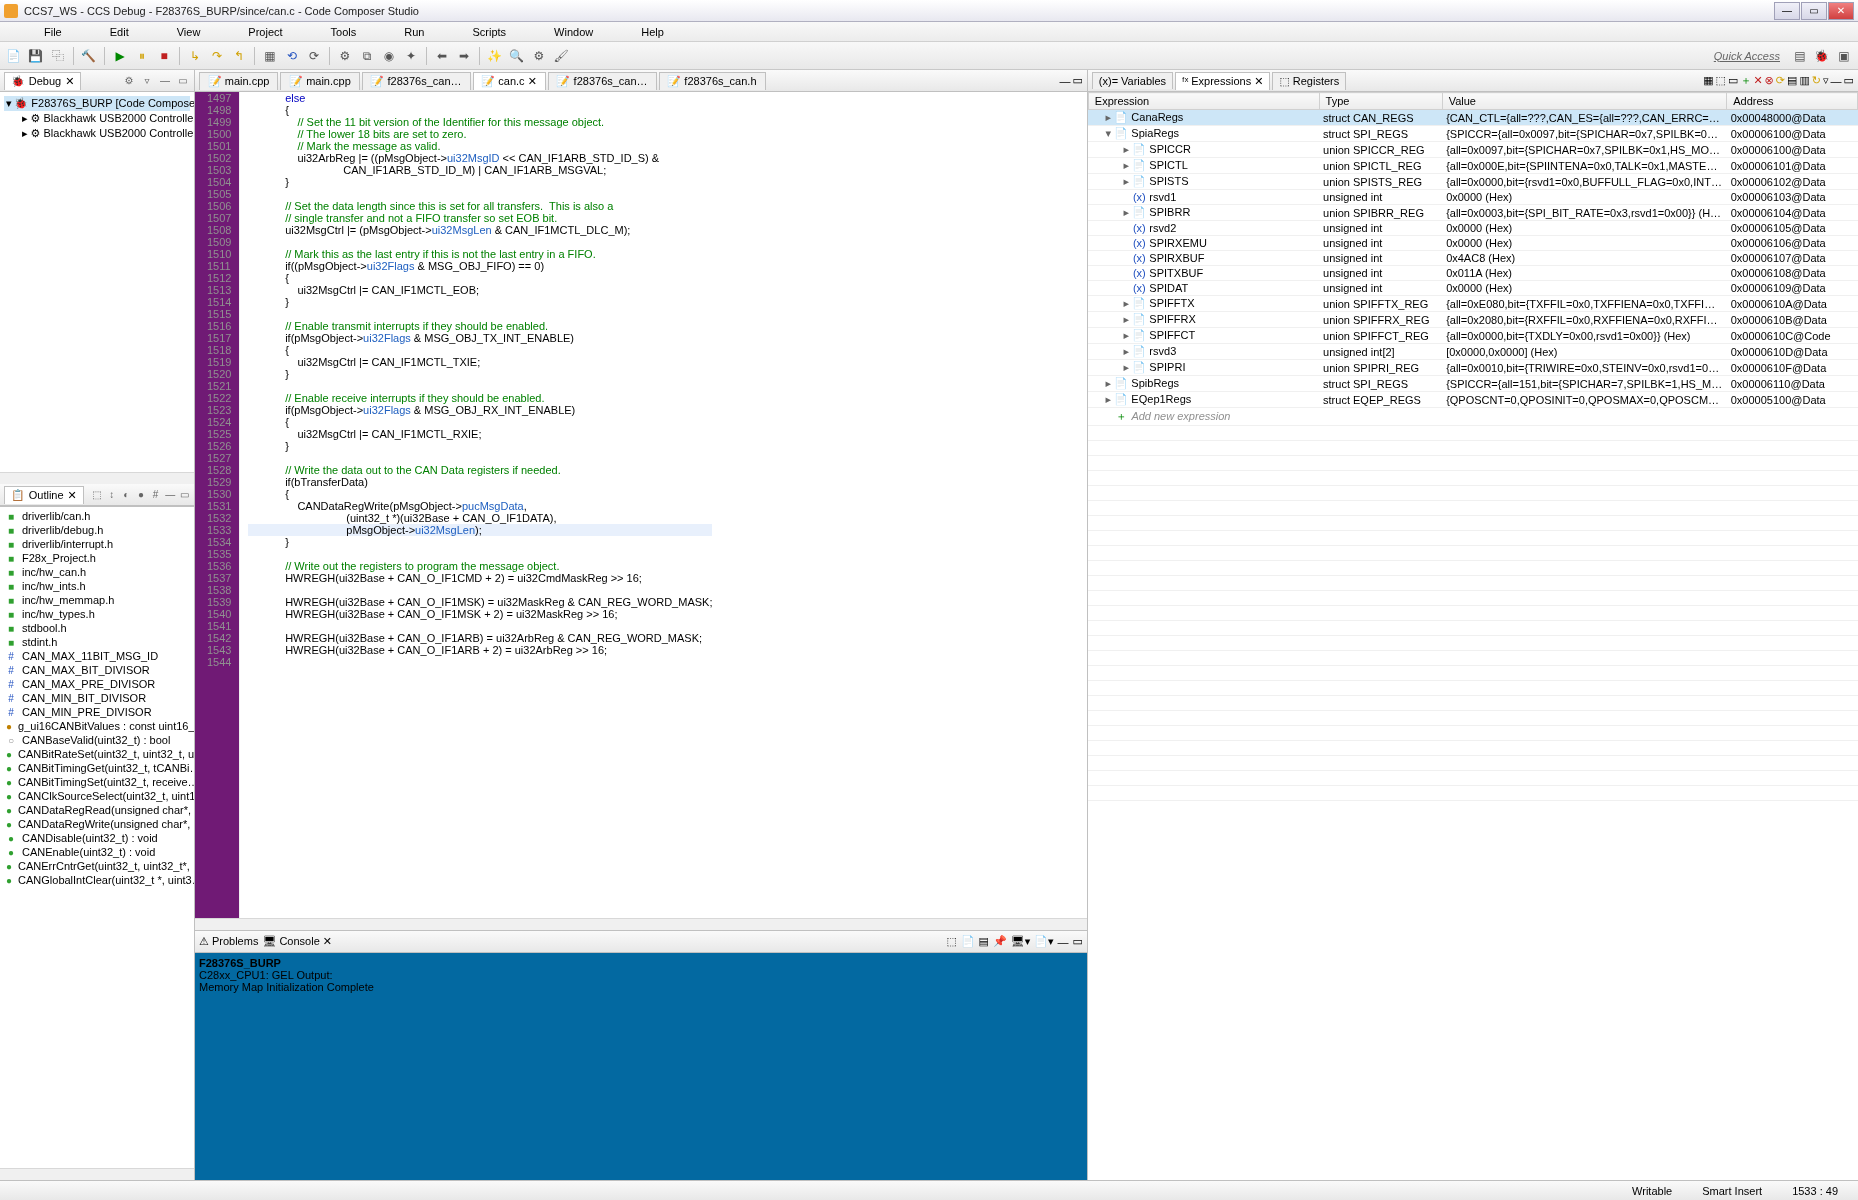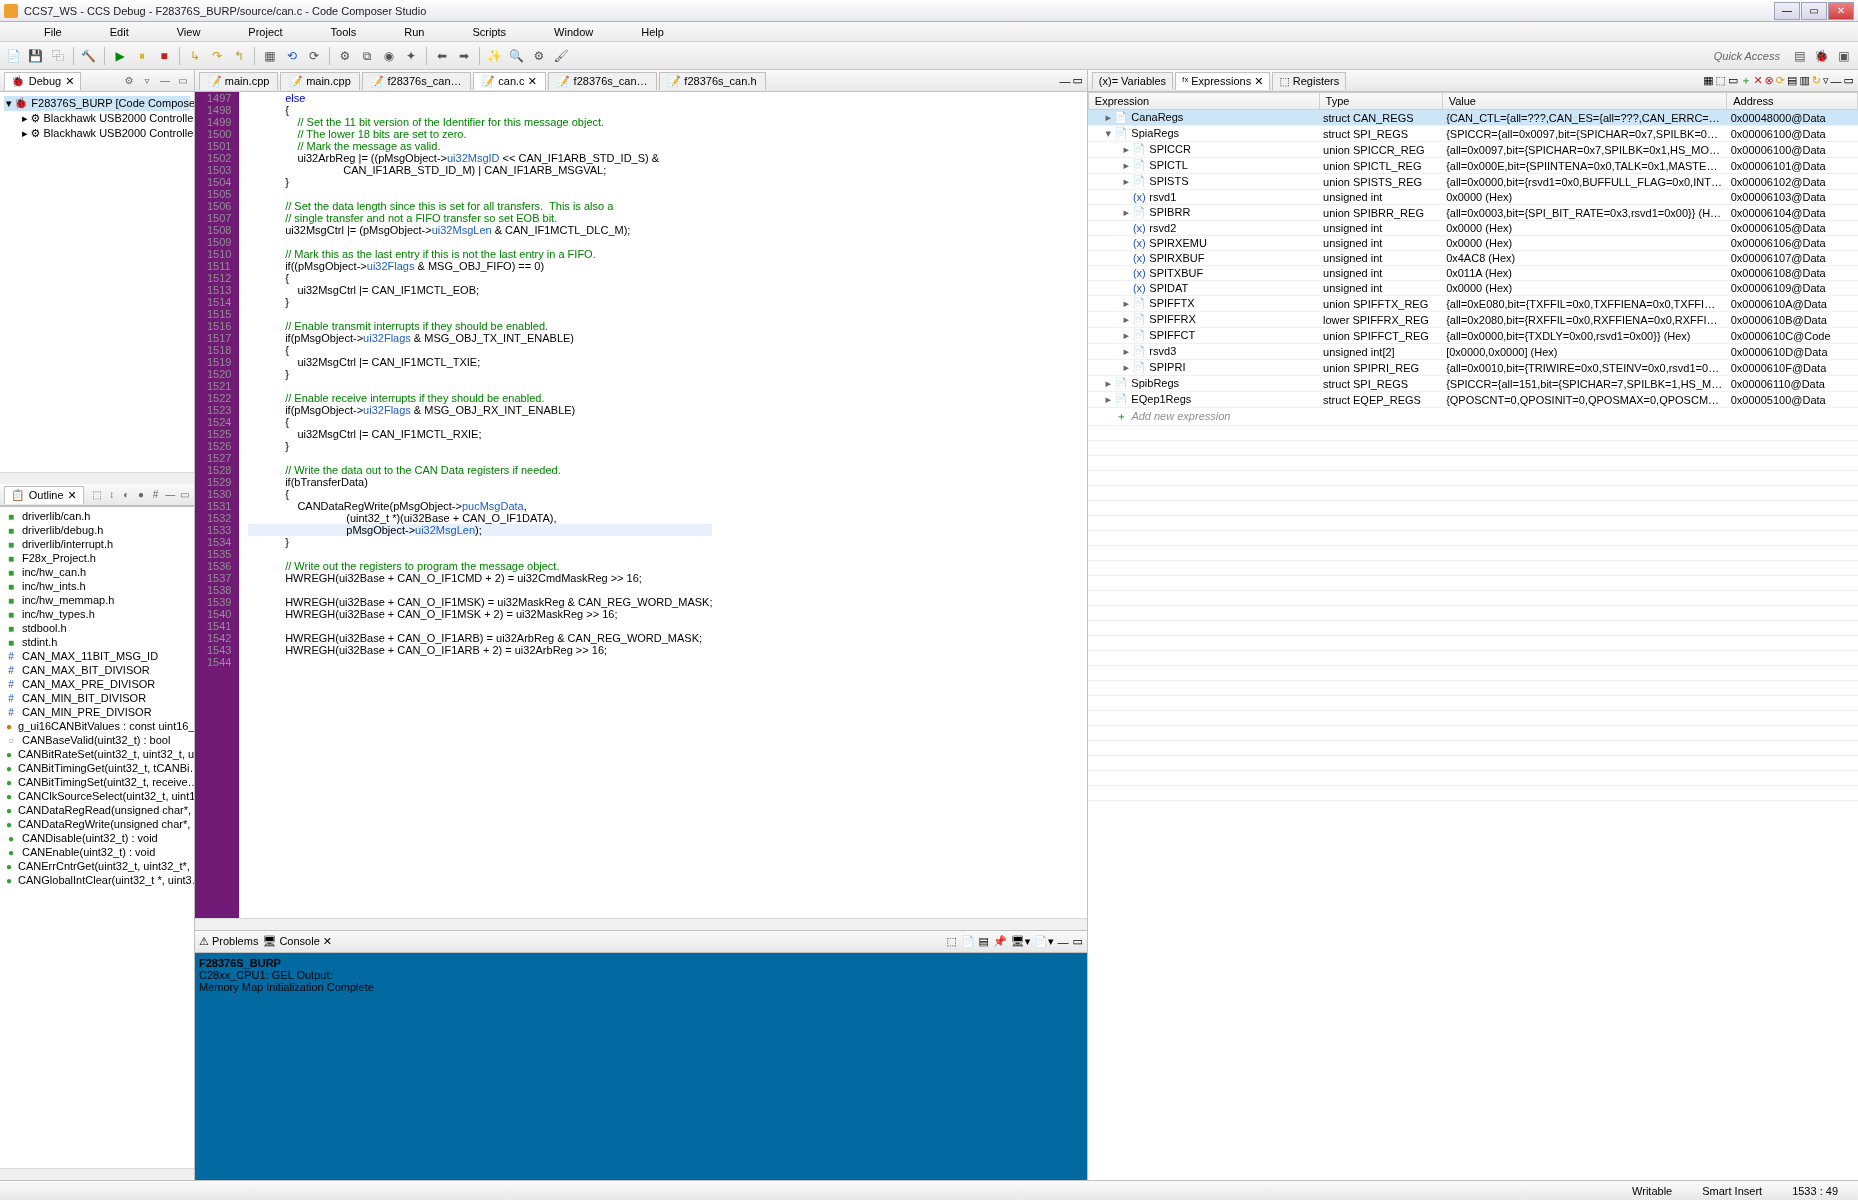--- a/index.html
+++ b/index.html
@@ -8,21 +8,21 @@
 .titlebar .app-icon { width:14px; height:14px; background:#f0a030; border-radius:2px; margin-right:6px; }
 .titlebar .title { flex:1; color:#222; }
 .titlebar .winbtns { display:flex; gap:1px; }
 .titlebar .winbtn { width:26px; height:18px; background:linear-gradient(#f0f0f8,#d8d8e8); border:1px solid #a0a0b8; display:flex; align-items:center; justify-content:center; font-size:10px; }
 .titlebar .winbtn.close { background:linear-gradient(#f08080,#d04040); color:#fff; }
 .menubar { height:20px; background:linear-gradient(#f8f8f8,#ececec); border-bottom:1px solid #d0d0d0; display:flex; align-items:center; padding:0 4px; }
 .menubar span { padding:2px 8px; cursor:default;margin-left:32px; }
 .toolbar { height:28px; background:linear-gradient(#f8f8f8,#e8e8e8); border-bottom:1px solid #c8c8c8; display:flex; align-items:center; padding:0 4px; gap:2px; }
 .tbtn { width:20px; height:20px; border:1px solid transparent; display:flex; align-items:center; justify-content:center; font-size:12px; }
 .tsep { width:1px; height:18px; background:#c0c0c0; margin:0 3px; }
-.quick-access { margin-left:auto; color:#666; font-style:italic; padding:0 8px; }
+.quick-access { margin-left:auto; color:#666; font-style:italic; padding:0 8px;text-decoration:underline; }
 .main { display:flex; height:calc(100vh - 90px); }
 .left-col { width:195px; display:flex; flex-direction:column; border-right:1px solid #c0c0c0; }
 .mid-col { flex:1.1; display:flex; flex-direction:column; border-right:1px solid #c0c0c0; min-width:0; }
 .right-col { flex:0.95; display:flex; flex-direction:column; min-width:0; }
 .view-header { height:22px; background:linear-gradient(#fafafa,#e8e8e8); border-bottom:1px solid #c0c0c0; display:flex; align-items:center; padding:0 4px; gap:4px; }
 .view-header .tab { background:#fff; border:1px solid #c0c0c0; border-bottom:none; padding:2px 6px; display:flex; align-items:center; gap:4px; }
 .view-header .mini { width:14px; height:14px; display:flex; align-items:center; justify-content:center; font-size:10px; color:#666; }
 .view-header .spacer { flex:1; }
 .debug-tree { flex:0 0 auto; background:#fff; padding:4px; height:380px; overflow:auto; }
 .debug-tree .node { display:flex; align-items:center; gap:4px; padding:1px 0; white-space:nowrap; }
@@ -64,21 +64,21 @@
 .red { color:#c02020; }
 .yellow { color:#d0a000; }
 .blue { color:#2050c0; }
 .scrollstub { height:12px; background:#f0f0f0; border-top:1px solid #d8d8d8; }
 </style>
 </head>
 <body>
 
 <div class="titlebar">
   <div class="app-icon"></div>
-  <div class="title">CCS7_WS - CCS Debug - F28376S_BURP/source/can.c - Code Composer Studio</div>
+  <div class="title">CCS7_WS - CCS Debug - F28376S_BURP/since/can.c - Code Composer Studio</div>
   <div class="winbtns">
     <div class="winbtn">—</div>
     <div class="winbtn">▭</div>
     <div class="winbtn close">✕</div>
   </div>
 </div>
 
 <div class="menubar" id="menubar">
     <span>File</span>
     <span>Edit</span>
@@ -470,21 +470,21 @@
               <td>0x00006109@Data</td>
             </tr>
             <tr>
               <td class="ind1"><span class="tw">▸</span><span class="ic" style="color:#c08000">📄</span> SPIFFTX</td>
               <td>union SPIFFTX_REG</td>
               <td>{all=0xE080,bit={TXFFIL=0x0,TXFFIENA=0x0,TXFFINTCLR…</td>
               <td>0x0000610A@Data</td>
             </tr>
             <tr>
               <td class="ind1"><span class="tw">▸</span><span class="ic" style="color:#c08000">📄</span> SPIFFRX</td>
-              <td>lower SPIFFRX_REG</td>
+              <td>union SPIFFRX_REG</td>
               <td>{all=0x2080,bit={RXFFIL=0x0,RXFFIENA=0x0,RXFFINTCLR…</td>
               <td>0x0000610B@Data</td>
             </tr>
             <tr>
               <td class="ind1"><span class="tw">▸</span><span class="ic" style="color:#c08000">📄</span> SPIFFCT</td>
               <td>union SPIFFCT_REG</td>
               <td>{all=0x0000,bit={TXDLY=0x00,rsvd1=0x00}} (Hex)</td>
               <td>0x0000610C@Code</td>
             </tr>
             <tr>

